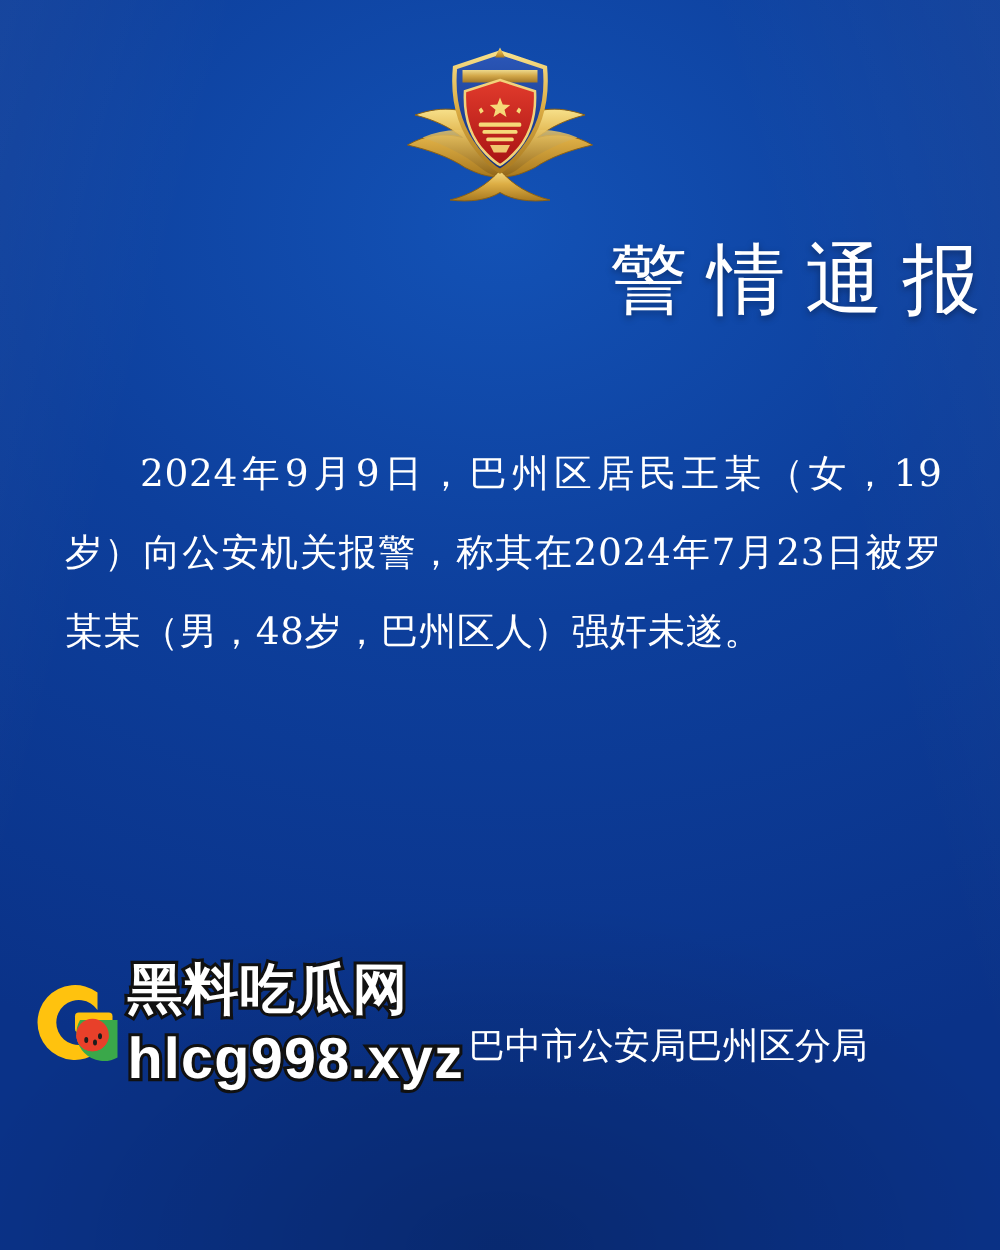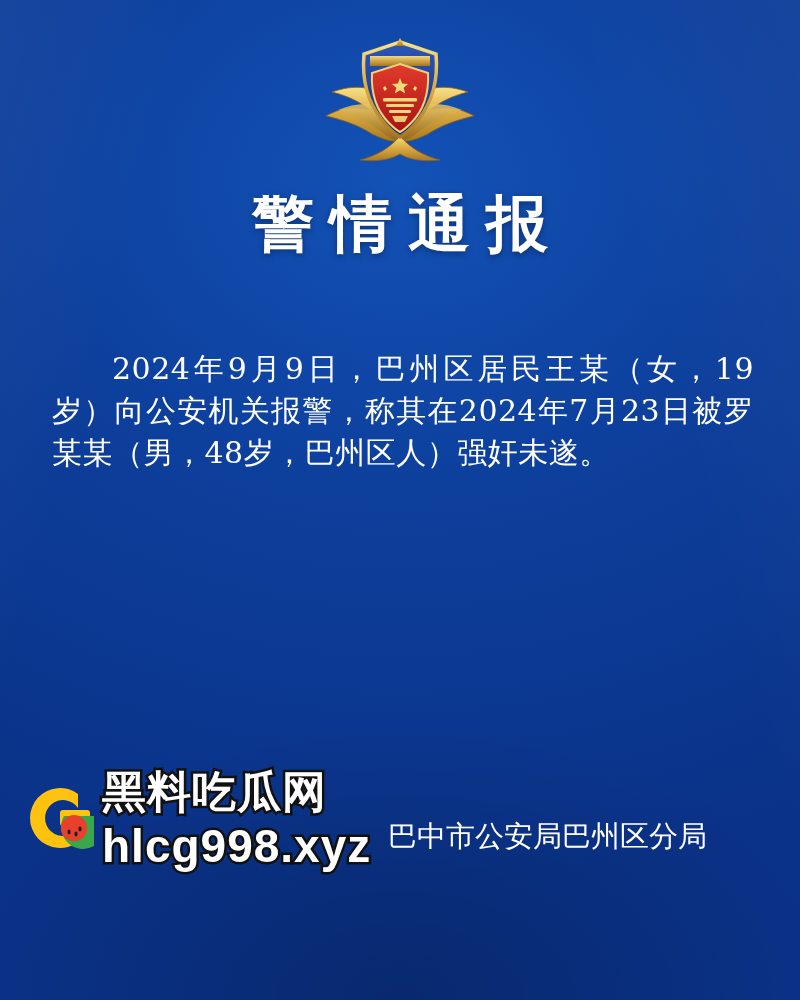--- a/index.html
+++ b/index.html
@@ -41,51 +41,51 @@
     justify-content: center;
   }
   .emblem { position: relative; width: 180px; height: 140px; }
   .emblem svg { display: block; }
   
   .title {
     position: absolute;
     top: 182px;
     left: 0;
     right: 0;
-    text-align: center;
+    text-align: right;
     color: #ffffff;
     font-size: 62px;
     letter-spacing: 16px;
-    font-weight: bold;
+    font-weight: normal;
     text-indent: 16px;
     text-shadow: 0 2px 6px rgba(0,0,0,0.35);
     font-family: "DejaVu Serif", "Liberation Serif", serif;
   }
   
   .body-text {
     position: absolute;
     top: 348px;
     left: 52px;
     right: 46px;
     color: #ffffff;
     font-size: 30px;
-    line-height: 42px;
+    line-height: 63px;
     font-family: "DejaVu Serif", "Liberation Serif", serif;
   }
   .body-text p {
     text-indent: 2em;
     text-align: justify;
     text-justify: inter-ideograph;
     margin-bottom: 4px;
     letter-spacing: 0.5px;
   }
   
   .signature {
     position: absolute;
-    right: 93px;
+    right: 106px;
     top: 808px;
     color: #ffffff;
     font-size: 29px;
     line-height: 56px;
     text-align: right;
     font-family: "DejaVu Serif", "Liberation Serif", serif;
   }
   .signature div { white-space: nowrap; }
   
   .watermark {

